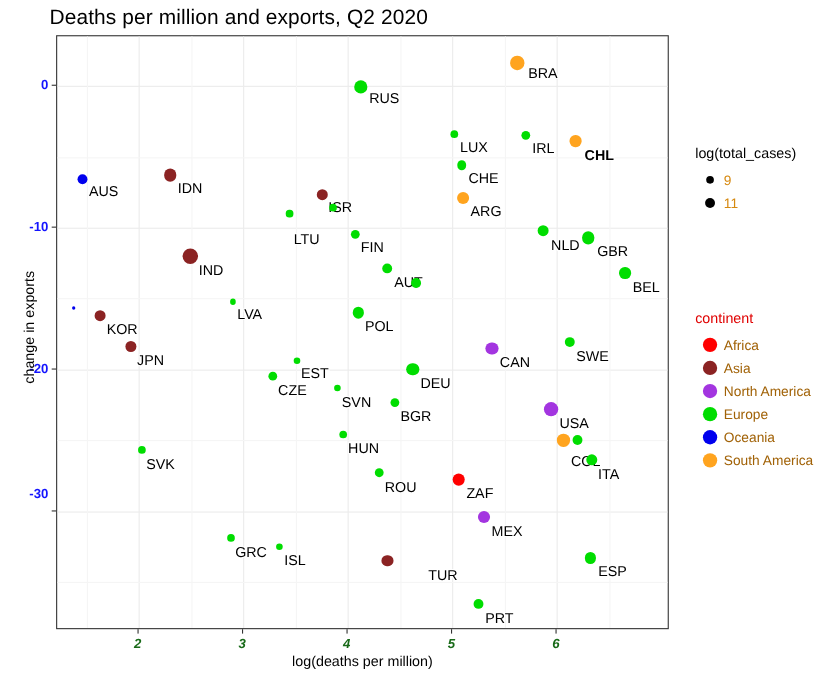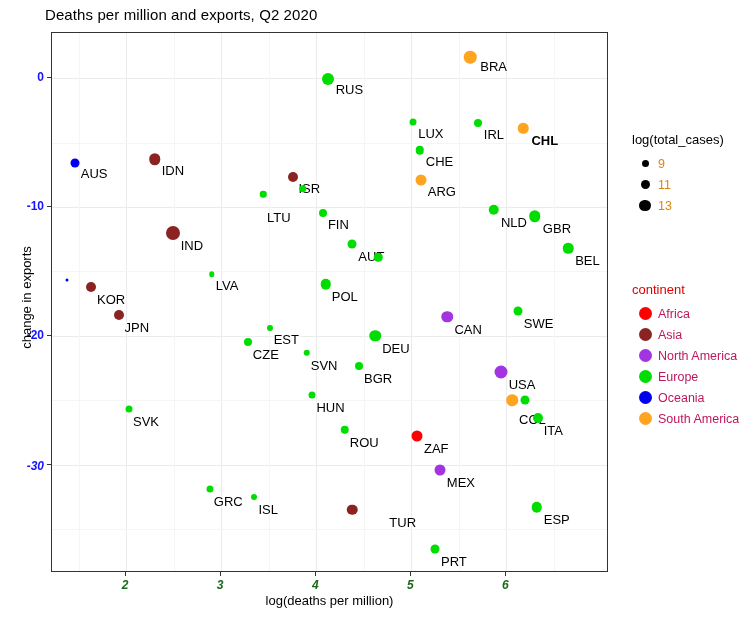--- a/index.html
+++ b/index.html
@@ -17,21 +17,21 @@
   #root {
     position: relative;
     width: 754px;
     height: 618px;
   }
   
   #chart-title {
     position: absolute;
     left: 45px;
     top: 6px;
-    font-size: 15px;
+    font-size: 19px;
     color: #000000;
     white-space: nowrap;
     letter-spacing: 0.1px;
   }
   
   #panel {
     position: absolute;
     left: 51px;
     top: 32px;
     width: 557px;
@@ -162,21 +162,21 @@
   }
   .legend-dot {
     border-radius: 50%;
     display: block;
   }
   .legend-label {
     font-size: 12.5px;
     white-space: nowrap;
   }
   #legend-size .legend-label { color: #d68910; }
-  #legend-continent .legend-label { color: #be185d; }
+  #legend-continent .legend-label { color: #a16207; }
 </style>
 </head>
 <body>
 
 <div id="root">
 
   <div id="chart-title">Deaths per million and exports, Q2 2020</div>
 
   <div id="panel">
       <div class="grid-major gv" style="left: 74.1399px;"></div>
@@ -295,46 +295,40 @@
       <div class="tick-x" style="left: 315.242px;">4</div>
       <div class="tick-x-mark" style="left: 410.294px;"></div>
       <div class="tick-x" style="left: 410.294px;">5</div>
       <div class="tick-x-mark" style="left: 505.345px;"></div>
       <div class="tick-x" style="left: 505.345px;">6</div>
     </div>
   <div id="ytick-wrap">
       <div class="tick-y" style="top: 77.1074px;">0</div>
       <div class="tick-y" style="top: 205.986px;">-10</div>
       <div class="tick-y" style="top: 334.864px; margin-left: 31px;">-20</div>
-      <div class="tick-y" style="top: 466px; font-style: italic;">-30</div>
+      <div class="tick-y" style="top: 449px;">-30</div>
     </div>
 
   <div id="xlab">log(deaths per million)</div>
   <div id="ylab">change in exports</div>
 
   <div id="legend-size">
     <div class="legend-title">log(total_cases)</div>
     <div id="size-legend-rows">
         <div class="legend-row">
           <span class="legend-key">
             <span class="legend-dot" style="width: 7px; height: 7px; background: rgb(0, 0, 0);"></span>
           </span>
           <span class="legend-label">9</span>
         </div>
         <div class="legend-row">
           <span class="legend-key">
             <span class="legend-dot" style="width: 9px; height: 9px; background: rgb(0, 0, 0);"></span>
           </span>
           <span class="legend-label">11</span>
-        </div>
-        <div class="legend-row">
-          <span class="legend-key">
-            <span class="legend-dot" style="width: 11.5px; height: 11.5px; background: rgb(0, 0, 0);"></span>
-          </span>
-          <span class="legend-label">13</span>
         </div>
       </div>
   </div>
 
   <div id="legend-continent">
     <div class="legend-title">continent</div>
     <div id="continent-legend-rows">
         <div class="legend-row">
           <span class="legend-key">
             <span class="legend-dot" style="width: 13px; height: 13px; background: rgb(255, 0, 0);"></span>

